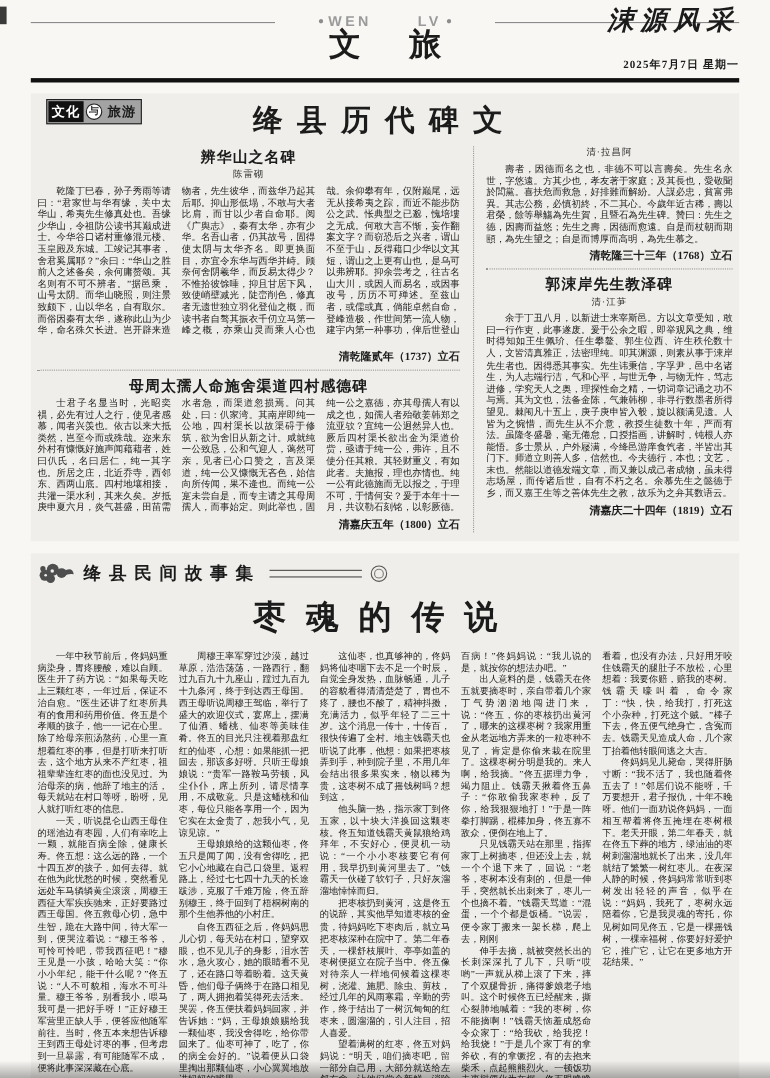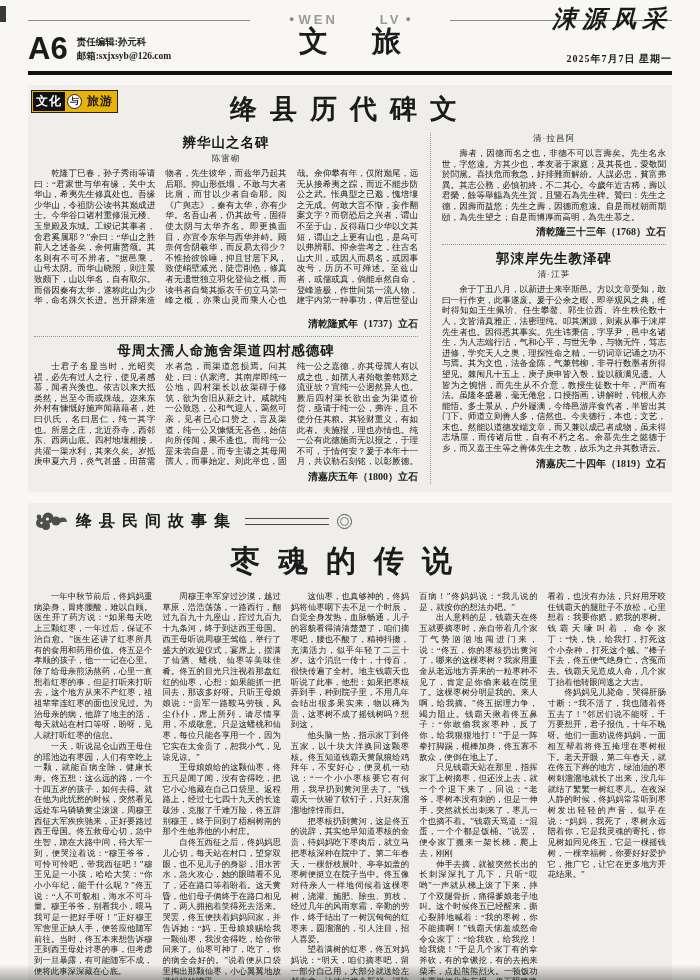--- a/index.html
+++ b/index.html
@@ -26,22 +26,22 @@
   .dateline{font-size:10px;font-weight:700;letter-spacing:1px;margin-top:20px;}
   .thick-rule{height:4px;background:#111;margin-top:5px;}
   
   .panel{background:#efeeea;}
   .dotrule{border-top:1px dotted #979797;margin:5px 0;}
   .stamp{text-align:right;font-weight:700;font-size:10px;margin-top:3px;}
   .body{text-align:justify;overflow:hidden;}
   .body p{margin:0;text-indent:2em;}
   
   .s1{position:relative;margin-top:10px;padding:6px 6px 8px;}
-  .badge{position:absolute;left:3px;top:5px;display:inline-flex;align-items:center;
-         border:1px solid #222;background:#eab308;padding:1px;font-weight:700;}
+  .badge{position:absolute;left:14px;top:5px;display:inline-flex;align-items:center;
+         border:1px solid #222;background:#a3a3a3;padding:1px;font-weight:700;}
   .badge .b1{background:#111;color:#fff;font-size:12px;padding:1px 3px;letter-spacing:1px;}
   .badge .b2{display:inline-block;width:13px;height:13px;line-height:13px;text-align:center;
              border:1px solid #222;border-radius:50%;font-size:9px;margin:0 2px;background:#fff;}
   .badge .b3{font-size:12px;padding:1px 3px;letter-spacing:1px;}
   .s1-title{margin:0 0 6px;text-align:center;font-size:27px;font-weight:700;letter-spacing:13px;}
   .s1-grid{display:grid;grid-template-columns:1fr 236px;column-gap:0;}
   .s1-left{padding-right:12px;}
   .s1-right{border-left:1px dotted #979797;padding-left:11px;}
   .s1 h2{margin:1px 0 1px;text-align:center;font-size:13.5px;font-weight:700;letter-spacing:1px;}
   .author{text-align:center;font-size:8.5px;color:#2a2a2a;margin-bottom:3px;letter-spacing:1px;}
@@ -83,27 +83,20 @@
       <span class="py">WEN</span>
       <span class="py-gap"></span>
       <span class="py">LV</span>
       <span class="bullet">●</span>
     </div>
     <div class="zh-row">
       <span class="zh">文</span>
       <span class="zh">旅</span>
     </div>
 
-    <div class="mast-left">
-      <div class="pageno">A6</div>
-      <div class="edlines">
-        <div>责任编辑:孙元科</div>
-        <div>邮箱:sxjxsyb@126.com</div>
-      </div>
-    </div>
 
     <div class="mast-right">
       <div class="brand">涑源风采</div>
       <div class="dateline">2025年7月7日 星期一</div>
     </div>
   </header>
 
   <div class="thick-rule"></div>
 
   <section class="panel s1">
@@ -187,21 +180,21 @@
     </div>
 
     <h1 class="story-title">枣魂的传说</h1>
 
     <div class="story">
         <p>一年中秋节前后，佟妈妈重病染身，胃疼腰酸，难以自顾。医生开了药方说：“如果每天吃上三颗红枣，一年过后，保证不治自愈。”医生还讲了红枣所具有的食用和药用价值。佟五是个孝顺的孩子，他一一记在心里。除了给母亲煎汤熬药，心里一直想着红枣的事，但是打听来打听去，这个地方从来不产红枣，祖祖辈辈连红枣的面也没见过。为治母亲的病，他辞了地主的活，每天就站在村口等呀，盼呀，见人就打听红枣的信息。</p>
         <p>一天，听说昆仑山西王母住的瑶池边有枣园，人们有幸吃上一颗，就能百病全除，健康长寿。佟五想：这么远的路，一个十四五岁的孩子，如何去得。就在他为此忧愁的时候，突然看见远处车马辚辚黄尘滚滚，周穆王西征大军疾疾驰来，正好要路过西王母国。佟五救母心切，急中生智，跪在大路中间，待大军一到，便哭泣着说：“穆王爷爷，可怜可怜吧，带我西征吧！”穆王见是一小孩，哈哈大笑：“你小小年纪，能干什么呢？”佟五说：“人不可貌相，海水不可斗量。穆王爷爷，别看我小，喂马我可是一把好手呀！”正好穆王军营里正缺人手，便答应他随军前往。当时，佟五本来想告诉穆王到西王母处讨枣的事，但考虑到一旦暴露，有可能随军不成，便将此事深深藏在心底。</p>
         <p>周穆王率军穿过沙漠，越过草原，浩浩荡荡，一路西行，翻过九百九十九座山，蹚过九百九十九条河，终于到达西王母国。西王母听说周穆王驾临，举行了盛大的欢迎仪式，宴席上，摆满了仙酒、蟠桃、仙枣等美味佳肴。佟五的目光只注视着那盘红红的仙枣，心想：如果能抓一把回去，那该多好呀。只听王母娘娘说：“贵军一路鞍马劳顿，风尘仆仆，席上所列，请尽情享用，不成敬意。只是这蟠桃和仙枣，每位只能各享用一个，因为它实在太金贵了，恕我小气，见谅见谅。”</p>
         <p>王母娘娘给的这颗仙枣，佟五只是闻了闻，没有舍得吃，把它小心地藏在自己口袋里。返程路上，经过七七四十九天的长途跋涉，克服了千难万险，佟五辞别穆王，终于回到了梧桐树南的那个生他养他的小村庄。</p>
         <p>自佟五西征之后，佟妈妈思儿心切，每天站在村口，望穿双眼，也不见儿子的身影，泪水苦水，急火攻心，她的眼睛看不见了，还在路口等着盼着。这天黄昏，他们母子俩终于在路口相见了，两人拥抱着笑得死去活来。哭罢，佟五便扶着妈妈回家，并告诉她：“妈，王母娘娘赐给我一颗仙枣，我没舍得吃，给你带回来了。仙枣可神了，吃了，你的病全会好的。”说着便从口袋里掏出那颗仙枣，小心翼翼地放进妈妈的嘴里。</p>
-        <p>这仙枣，也真够神的，佟妈妈将仙枣咽下去不足一个时辰，自觉全身发热，血脉畅通，儿子的容貌看得清清楚楚了，咱们摘枣吧，腰也不酸了，精神抖擞，充满活力，似乎年轻了二三十岁。这个消息一传十，十传百，很快传遍了全村。地主钱霸天也听说了此事，他想：如果把枣核弄到手，种到院子里，不用几年会结出很多果实来，物以稀为贵，这枣树不成了摇钱树吗？想到这，</p>
+        <p>这仙枣，也真够神的，佟妈妈将仙枣咽下去不足一个时辰，自觉全身发热，血脉畅通，儿子的容貌看得清清楚楚了，胃也不疼了，腰也不酸了，精神抖擞，充满活力，似乎年轻了二三十岁。这个消息一传十，十传百，很快传遍了全村。地主钱霸天也听说了此事，他想：如果把枣核弄到手，种到院子里，不用几年会结出很多果实来，物以稀为贵，这枣树不成了摇钱树吗？想到这，</p>
         <p>他头脑一热，指示家丁到佟五家，以十块大洋换回这颗枣核。佟五知道钱霸天黄鼠狼给鸡拜年，不安好心，便灵机一动说：“一个小小枣核要它有何用，我早扔到黄河里去了。”钱霸天一伙碰了软钉子，只好灰溜溜地悻悻而归。</p>
         <p>把枣核扔到黄河，这是佟五的说辞，其实他早知道枣核的金贵，待妈妈吃下枣肉后，就立马把枣核深种在院中了。第二年春天，一棵舒枝展叶、亭亭如盖的枣树便挺立在院子当中。佟五像对待亲人一样地伺候着这棵枣树，浇灌、施肥、除虫、剪枝，经过几年的风雨寒霜，辛勤的劳作，终于结出了一树沉甸甸的红枣来，圆溜溜的，引人注目，招人喜爱。</p>
         <p>望着满树的红枣，佟五对妈妈说：“明天，咱们摘枣吧，留一部分自己用，大部分就送给左邻右舍，让他们尝个新鲜，消除百病！”佟妈妈说：“我儿说的是，就按你的想法办吧。”</p>
         <p>出人意料的是，钱霸天在佟五就要摘枣时，亲自带着几个家丁气势汹汹地闯进门来，说：“佟五，你的枣核扔出黄河了，哪来的这棵枣树？我家用重金从老远地方弄来的一粒枣种不见了，肯定是你偷来栽在院里了。这棵枣树分明是我的。来人啊，给我摘。”佟五据理力争，竭力阻止。钱霸天揪着佟五鼻子：“你敢偷我家枣种，反了你，给我狠狠地打！”于是一阵拳打脚踢，棍棒加身，佟五寡不敌众，便倒在地上了。</p>
         <p>只见钱霸天站在那里，指挥家丁上树摘枣，但还没上去，就一个个退下来了，回说：“老爷，枣树本没有刺的，但是一伸手，突然就长出刺来了，枣儿一个也摘不着。”钱霸天骂道：“混蛋，一个个都是饭桶。”说罢，便令家丁搬来一架长梯，爬上去，刚刚</p>
         <p>伸手去摘，就被突然长出的长刺深深扎了几下，只听“哎哟”一声就从梯上滚了下来，摔了个双腿骨折，痛得爹娘老子地叫。这个时候佟五已经醒来，撕心裂肺地喊着：“我的枣树，你不能摘啊！”钱霸天恼羞成怒命令众家丁：“给我砍，给我挖！给我烧！”于是几个家丁有的拿斧砍，有的拿镢挖，有的去抱来柴禾，点起熊熊烈火。一顿饭功夫枣树便化为灰烬。佟五眼睁睁看着，也没有办法，只好用牙咬住钱霸天的腿肚子不放松，心里想着：我要你赔，赔我的枣树。钱霸天嚎叫着，命令家丁：“快，快，给我打，打死这个小杂种，打死这个贼。”棒子下去，佟五便气绝身亡，含冤而去。钱霸天见造成人命，几个家丁抬着他转眼间逃之大吉。</p>
         <p>佟妈妈见儿毙命，哭得肝肠寸断：“我不活了，我也随着佟五去了！”邻居们说不能呀，千万要想开，君子报仇，十年不晚呀。他们一面劝说佟妈妈，一面相互帮着将佟五掩埋在枣树根下。老天开眼，第二年春天，就在佟五下葬的地方，绿油油的枣树刺溜溜地就长了出来，没几年就结了繁繁一树红枣儿。在夜深人静的时候，佟妈妈常常听到枣树发出轻轻的声音，似乎在说：“妈妈，我死了，枣树永远陪着你，它是我灵魂的寄托，你见树如同见佟五，它是一棵摇钱树，一棵幸福树，你要好好爱护它，推广它，让它在更多地方开花结果。”</p>
       </div>
   </section>
 

